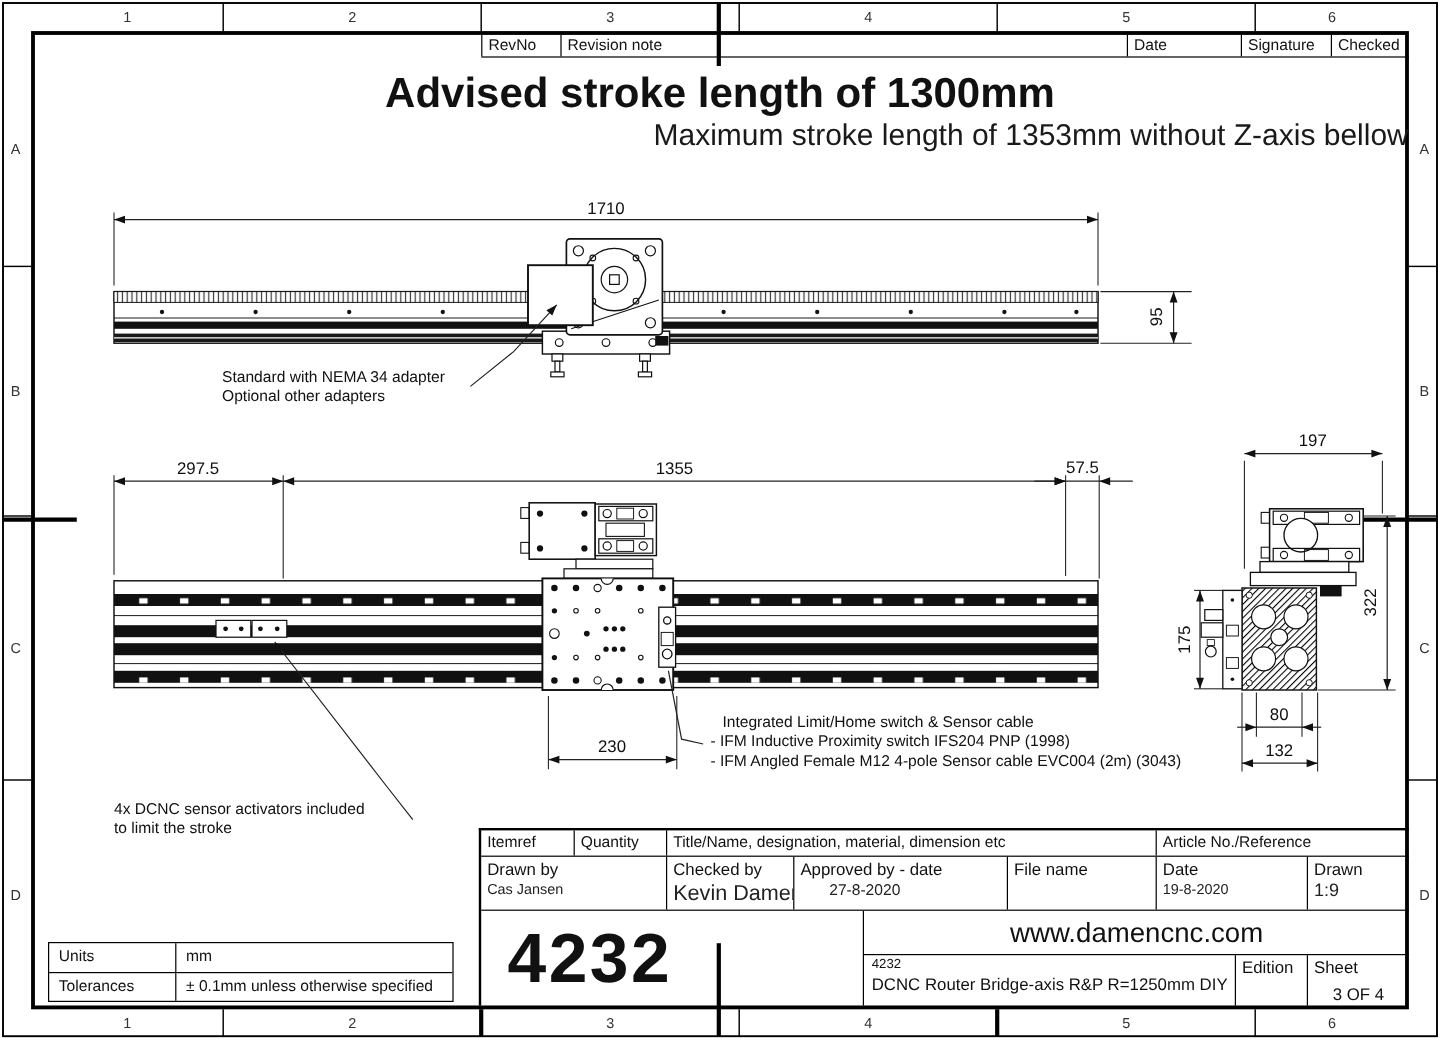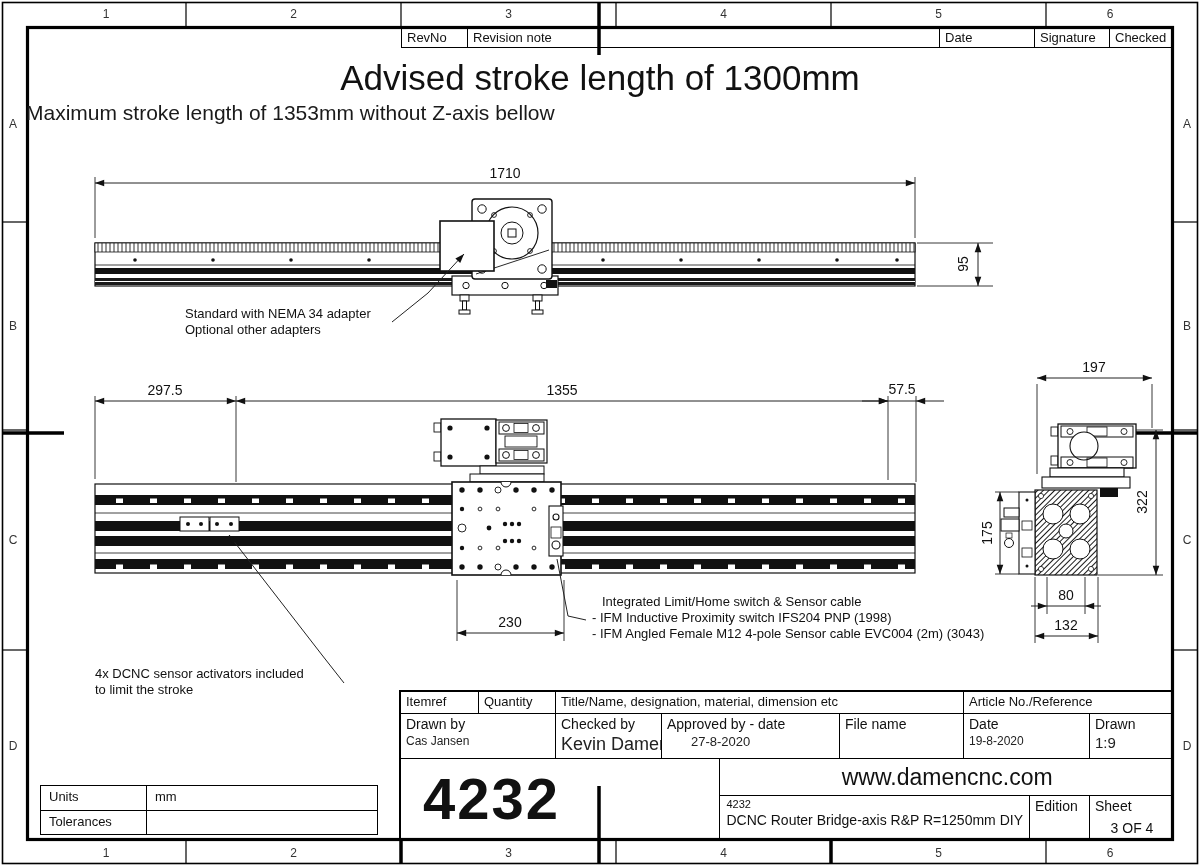--- a/index.html
+++ b/index.html
@@ -7,23 +7,23 @@
          font-family:"Liberation Sans",sans-serif;color:#111;}
   #sheet *{box-sizing:border-box;}
   svg text{font-family:"Liberation Sans",sans-serif;font-size:14px;fill:#111;}
   .abs{position:absolute;}
   
   .mlab{position:absolute;font-size:12px;color:#333;text-align:center;}
   .mlab.h{height:20px;line-height:20px;}
   .mlab.v{width:20px;display:flex;align-items:center;justify-content:center;}
   
   .title1{position:absolute;left:26px;width:1148px;top:58px;text-align:center;
-          font-size:35px;font-weight:normal;line-height:40px;}
-  .title2{position:absolute;left:26px;width:1148px;top:99px;text-align:left;
-          font-size:21px;line-height:28px;color:#1a1a1a;}
+          font-size:35px;font-weight:bold;line-height:40px;}
+  .title2{position:absolute;left:26px;width:1148px;top:99px;text-align:right;
+          font-size:25px;line-height:28px;color:#1a1a1a;}
   
   .note{position:absolute;font-size:13px;line-height:16px;color:#111;}
   
   .rev{position:absolute;left:401px;top:29px;width:773px;height:19px;display:flex;
        border-bottom:1.5px solid #000;font-size:13px;}
   .rev .c{border-left:1.5px solid #000;padding:1px 0 0 5px;overflow:hidden;white-space:nowrap;}
   
   .tb{position:absolute;left:399px;top:690px;width:775px;height:148px;
       border:2px solid #000;border-right:none;border-bottom:none;font-size:13px;}
   .tb .row{display:flex;border-bottom:1.5px solid #000;}
@@ -460,16 +460,17 @@
     </div>
   </div>
 
   <div class="units">
     <div class="urow">
       <div class="uc1">Units</div>
       <div class="uc2">mm</div>
     </div>
     <div class="urow">
       <div class="uc1">Tolerances</div>
+      <div class="uc2">± 0.1mm unless otherwise specified</div>
     </div>
   </div>
 
 </div>
 
 </body></html>

